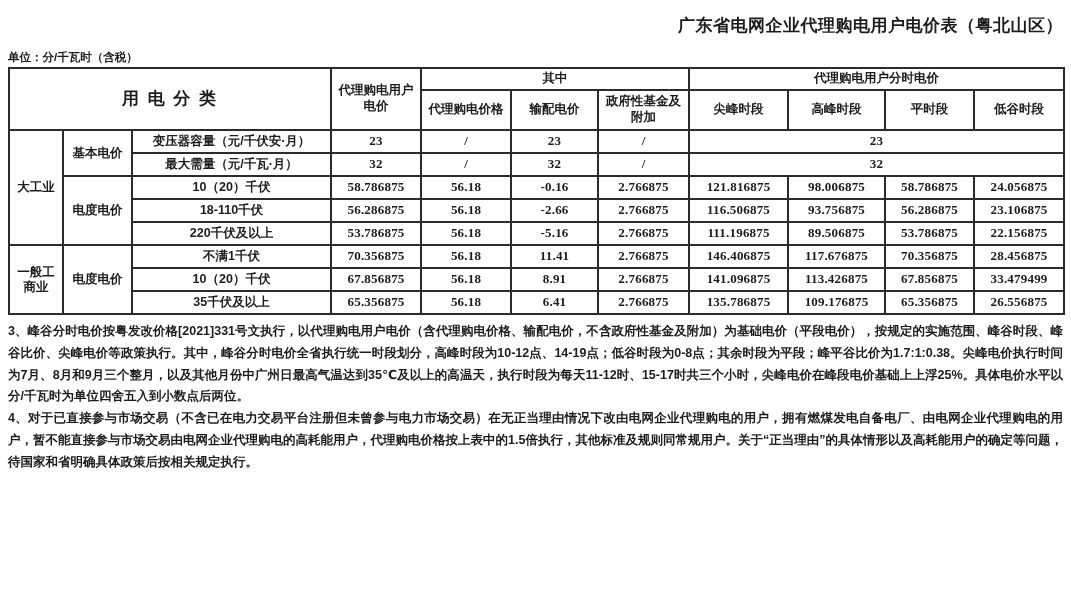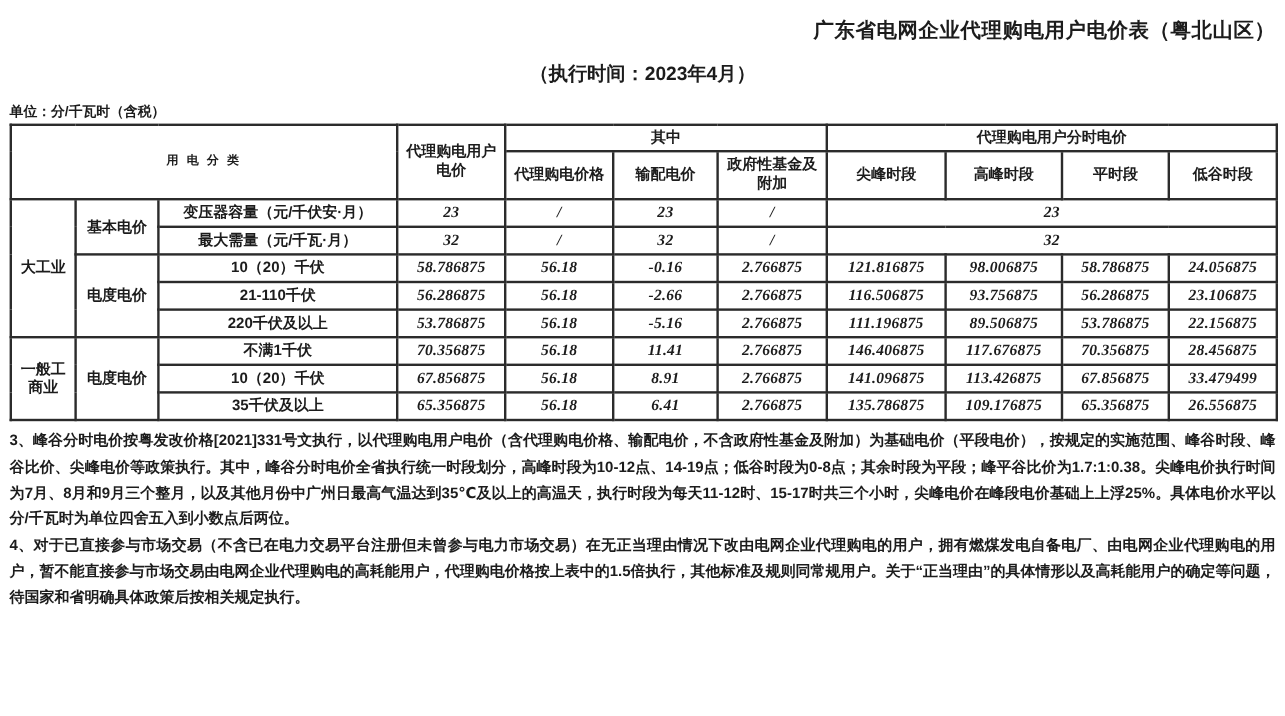--- a/index.html
+++ b/index.html
@@ -56,56 +56,54 @@
   thead tr.sub th { height: 38px; }
   tbody td {
     height: 21px;
     font-size: 12.5px;
     line-height: 1.15;
   }
   .num {
     font-family: "Liberation Serif", "DejaVu Serif", serif;
     font-size: 13px;
     letter-spacing: 0.2px;
-    font-style: italic;
   }
   .notes {
     margin-top: 6px;
     font-size: 12.5px;
     line-height: 21.8px;
     text-align: justify;
   }
   .notes p { margin: 0; }
 </style>
 </head>
 <body>
 
 <div class="page">
 
   <div class="title">广东省电网企业代理购电用户电价表（粤北山区）</div>
-  <div class="subtitle">（执行时间：2023年4月）</div>
   <div class="unit">单位：分/千瓦时（含税）</div>
 
   <table class="price">
     <colgroup>
       <col style="width:54px">
         <col style="width:69px">
         <col style="width:199px">
       <col style="width:90px">
         <col style="width:90px">
         <col style="width:87px">
       <col style="width:91px">
         <col style="width:99px">
         <col style="width:97px">
       <col style="width:89px">
         <col style="width:90px">
     </colgroup>
     <thead>
       <tr>
-        <th colspan="3" rowspan="2" style="font-size:10px; letter-spacing:2px;">用 电 分 类</th>
+        <th colspan="3" rowspan="2" style="font-size:17px; letter-spacing:2px;">用 电 分 类</th>
         <th rowspan="2">代理购电用户电价</th>
         <th colspan="3">其中</th>
         <th colspan="4">代理购电用户分时电价</th>
       </tr>
       <tr class="sub">
         <th>代理购电价格</th>
         <th>输配电价</th>
         <th>政府性基金及附加</th>
         <th>尖峰时段</th>
         <th>高峰时段</th>
@@ -138,21 +136,21 @@
         <td class="num">58.786875</td>
         <td class="num">56.18</td>
         <td class="num">-0.16</td>
         <td class="num">2.766875</td>
         <td class="num">121.816875</td>
         <td class="num">98.006875</td>
         <td class="num">58.786875</td>
         <td class="num">24.056875</td>
       </tr>
       <tr>
-        <td>21-110千伏</td>
+        <td>18-110千伏</td>
         <td class="num">56.286875</td>
         <td class="num">56.18</td>
         <td class="num">-2.66</td>
         <td class="num">2.766875</td>
         <td class="num">116.506875</td>
         <td class="num">93.756875</td>
         <td class="num">56.286875</td>
         <td class="num">23.106875</td>
       </tr>
       <tr>

